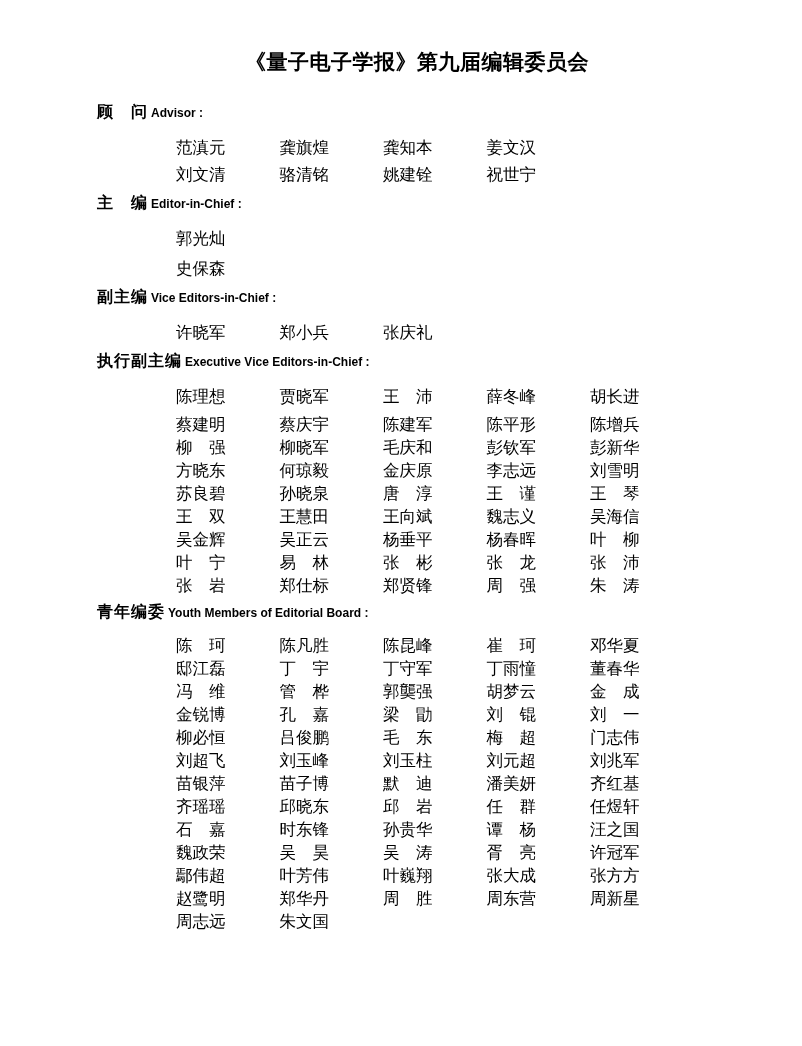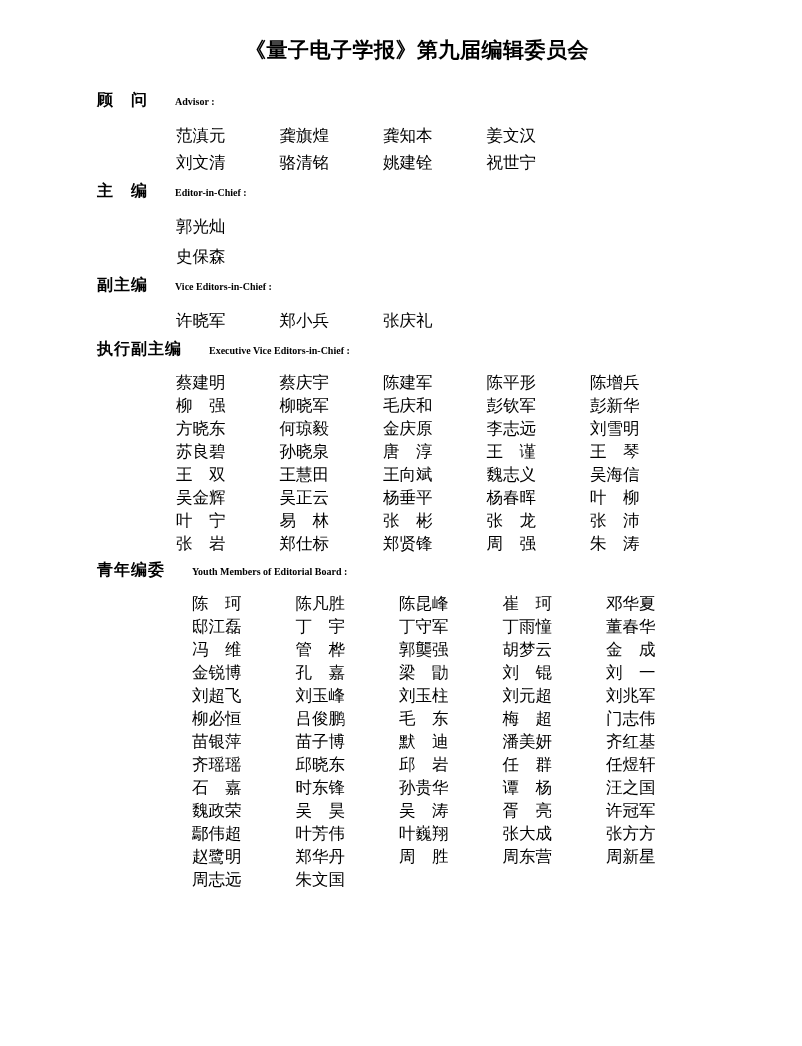--- a/index.html
+++ b/index.html
@@ -13,70 +13,70 @@
     height: 1046px;
     margin: 0 auto;
     background: #ffffff;
     color: #000000;
     box-sizing: border-box;
     padding-top: 36px;
     overflow: hidden;
     font-family: "Liberation Serif", "DejaVu Serif", serif;
   }
   .title {
-    margin: 0 0 24px 0;
+    margin: 12px 0 24px 0;
     text-align: center;
     font-size: 21px;
     line-height: 28px;
     font-weight: bold;
     font-family: "Liberation Serif", "DejaVu Serif", serif;
     letter-spacing: 0.5px;
     padding-left: 32px;
   }
   .section {
     margin-left: 97px;
   }
   .section-header {
     display: flex;
     align-items: baseline;
-    gap: 27px;
+    gap: 3px;
     line-height: 23px;
     margin-bottom: 9px;
   }
   .label-cn {
     font-family: "Liberation Sans", "DejaVu Sans", sans-serif;
     font-weight: bold;
     font-size: 16px;
     white-space: pre;
     letter-spacing: 1px;
   }
   .label-en {
-    font-family: Liberation Serif, serif;
+    font-family: Liberation Sans, sans-serif;
     font-weight: bold;
-    font-size: 10px;
+    font-size: 12px;
     white-space: pre;
   }
   .names-grid {
     margin-left: 79px;
     margin-bottom: 3px;
   }
   .names-row {
     display: flex;
     line-height: 27px;
   }
   .member-name {
     flex: 0 0 103.5px;
     width: 103.5px;
     font-size: 16.5px;
     white-space: pre;
     font-family: "Liberation Serif", "DejaVu Serif", serif;
   }
   
   .section-members .names-row { line-height: 23px; }
-  .section-youth-members .names-row { line-height: 23px; margin-left: 16px; }
+  .section-youth-members .names-row { line-height: 23px; }
 </style>
 </head>
 <body>
 
 <div class="page">
   <h1 class="title">《量子电子学报》第九届编辑委员会</h1>
   <div id="sections">
   <section class="section section-advisor">
     <div class="section-header">
       <span class="label-cn">顾　问</span>
@@ -130,20 +130,29 @@
             <span class="member-name">张庆礼</span>
           </div>
         </div>
   </section>
 
   <section class="section section-executive-vice-editors-in-chief">
     <div class="section-header">
       <span class="label-cn">执行副主编</span>
       <span class="label-en">Executive Vice Editors-in-Chief :</span>
     </div>
+    <div class="names-grid">
+          <div class="names-row">
+            <span class="member-name">陈理想</span>
+            <span class="member-name">贾晓军</span>
+            <span class="member-name">王　沛</span>
+            <span class="member-name">薛冬峰</span>
+            <span class="member-name">胡长进</span>
+          </div>
+        </div>
   </section>
 
   <section class="section section-members">
     <div class="names-grid">
           <div class="names-row">
             <span class="member-name">蔡建明</span>
             <span class="member-name">蔡庆宇</span>
             <span class="member-name">陈建军</span>
             <span class="member-name">陈平形</span>
             <span class="member-name">陈增兵</span>
@@ -228,34 +237,34 @@
             <span class="member-name">金　成</span>
           </div>
           <div class="names-row">
             <span class="member-name">金锐博</span>
             <span class="member-name">孔　嘉</span>
             <span class="member-name">梁　勖</span>
             <span class="member-name">刘　锟</span>
             <span class="member-name">刘　一</span>
           </div>
           <div class="names-row">
+            <span class="member-name">柳必恒</span>
+            <span class="member-name">吕俊鹏</span>
+            <span class="member-name">毛　东</span>
+            <span class="member-name">梅　超</span>
+            <span class="member-name">门志伟</span>
+          </div>
+          <div class="names-row">
             <span class="member-name">刘超飞</span>
             <span class="member-name">刘玉峰</span>
             <span class="member-name">刘玉柱</span>
             <span class="member-name">刘元超</span>
             <span class="member-name">刘兆军</span>
           </div>
           <div class="names-row">
-            <span class="member-name">柳必恒</span>
-            <span class="member-name">吕俊鹏</span>
-            <span class="member-name">毛　东</span>
-            <span class="member-name">梅　超</span>
-            <span class="member-name">门志伟</span>
-          </div>
-          <div class="names-row">
             <span class="member-name">苗银萍</span>
             <span class="member-name">苗子博</span>
             <span class="member-name">默　迪</span>
             <span class="member-name">潘美妍</span>
             <span class="member-name">齐红基</span>
           </div>
           <div class="names-row">
             <span class="member-name">齐瑶瑶</span>
             <span class="member-name">邱晓东</span>
             <span class="member-name">邱　岩</span>

